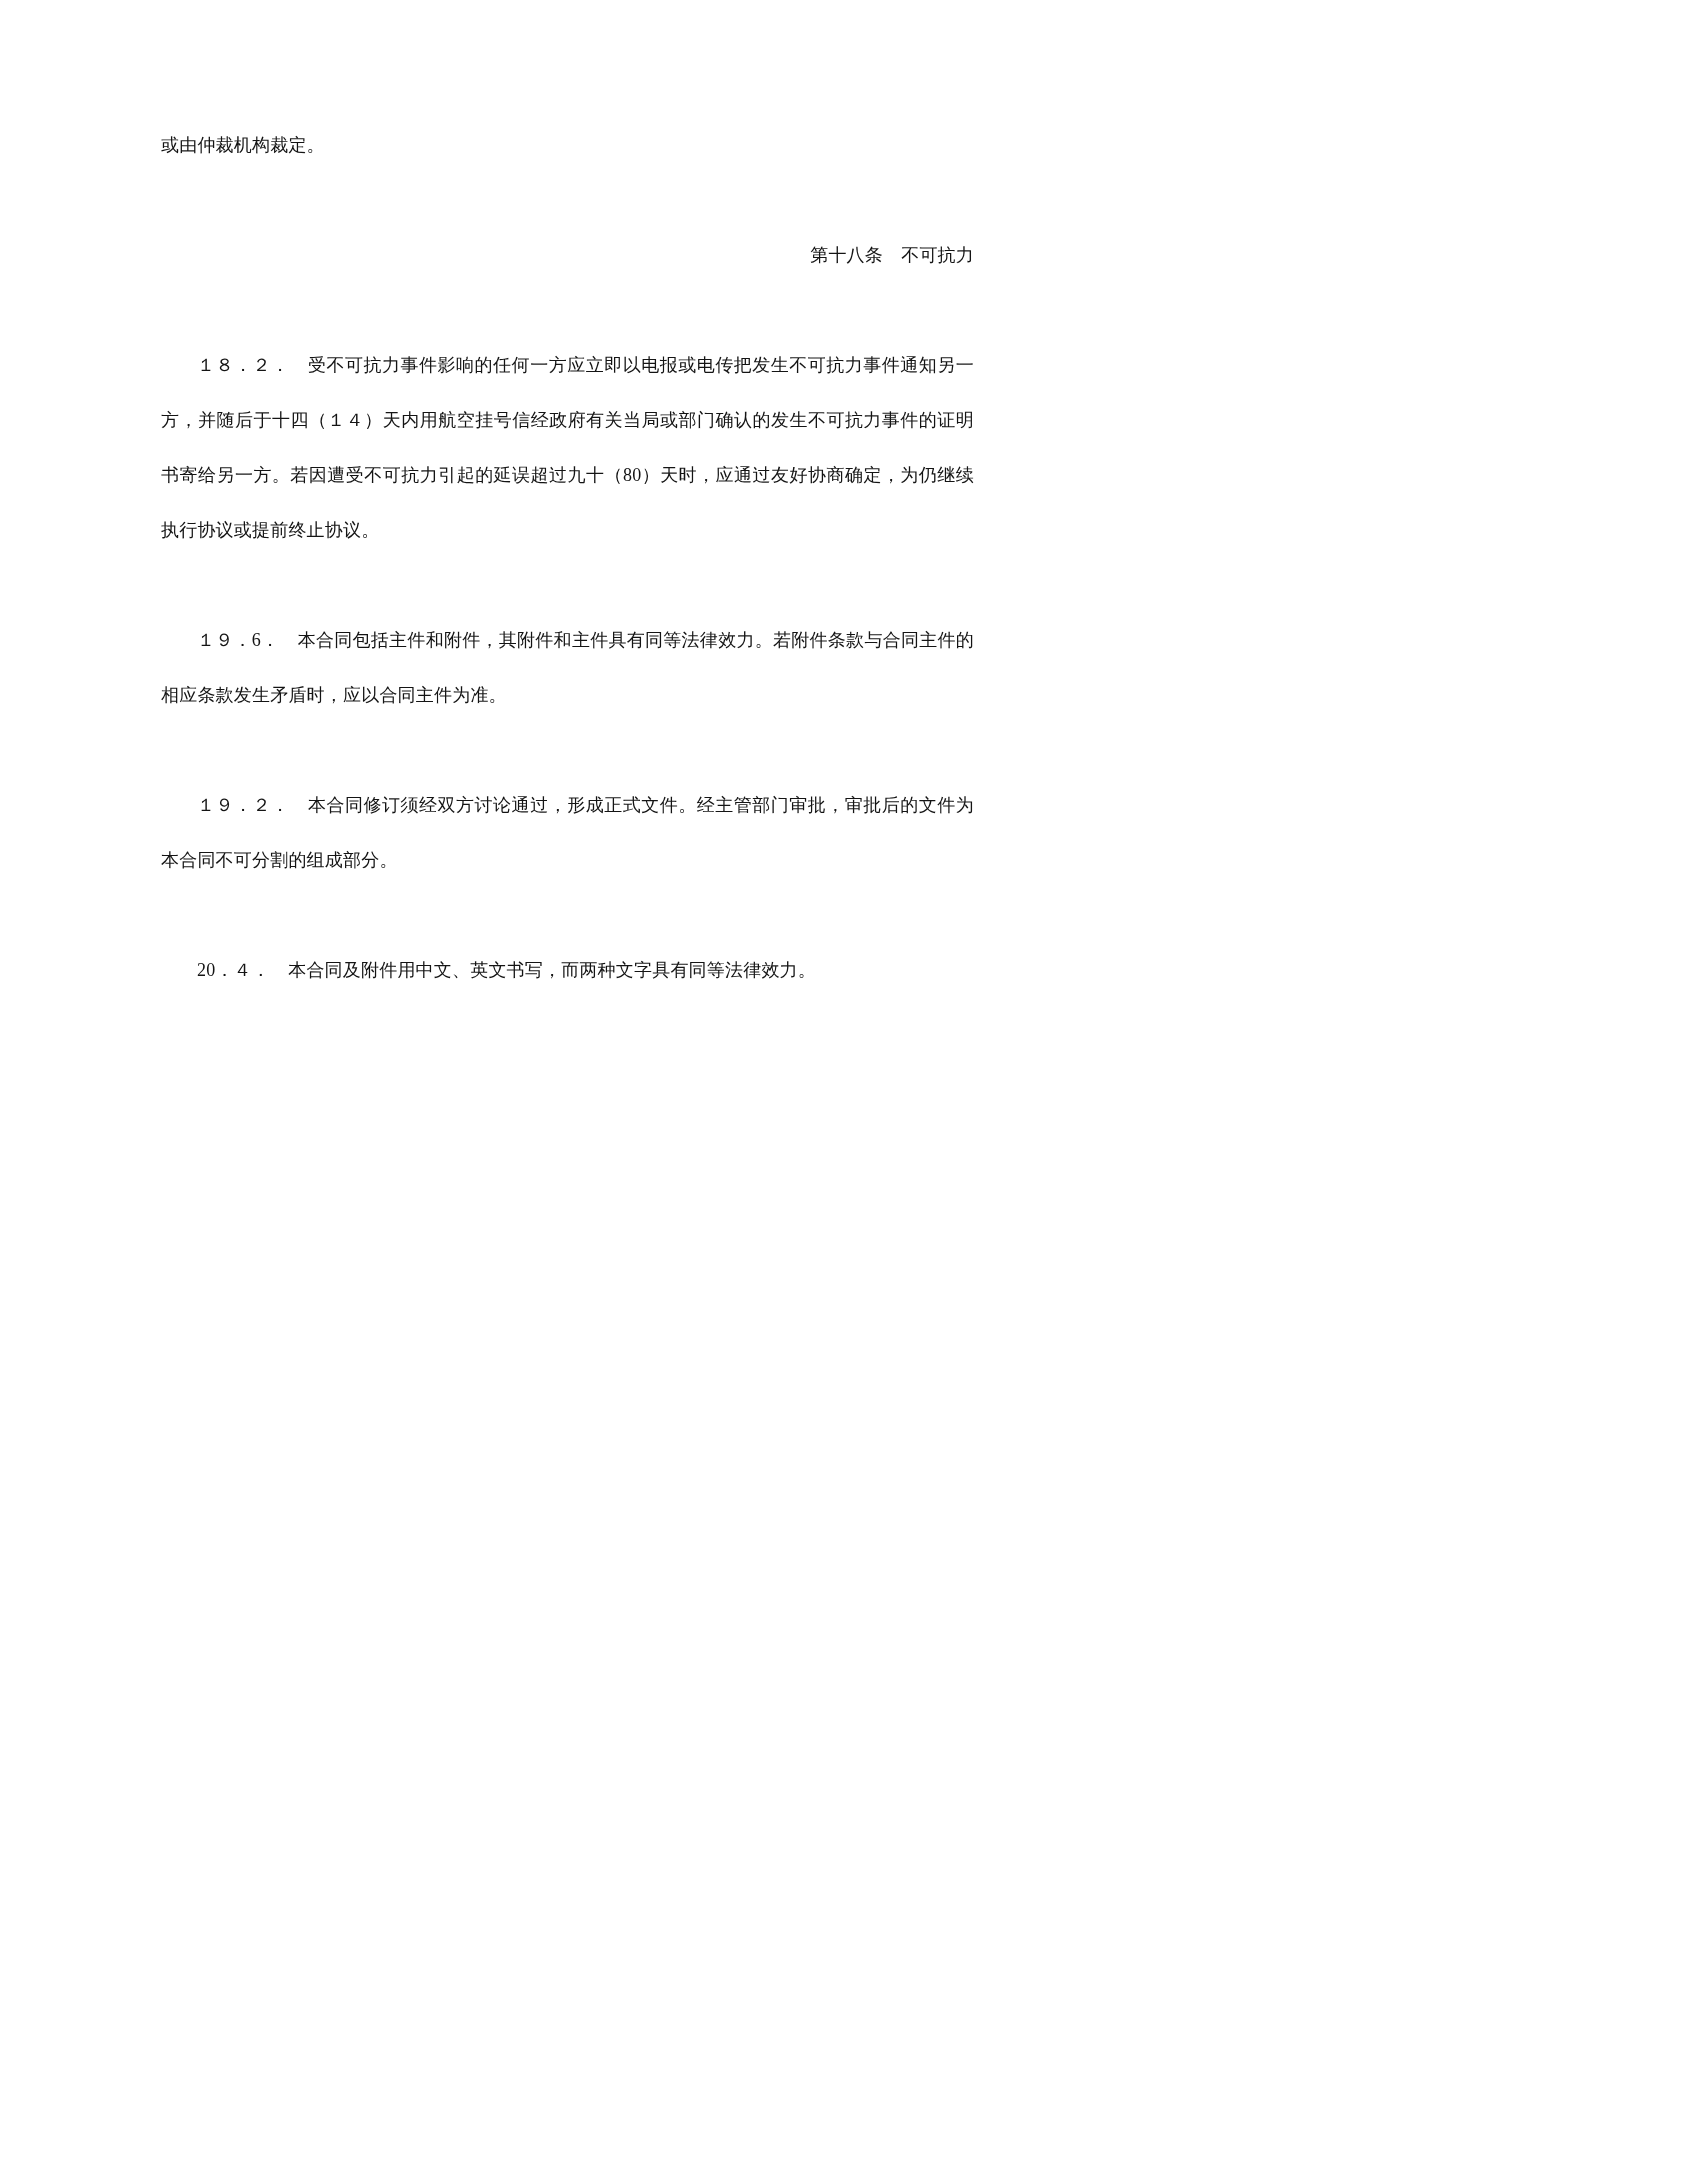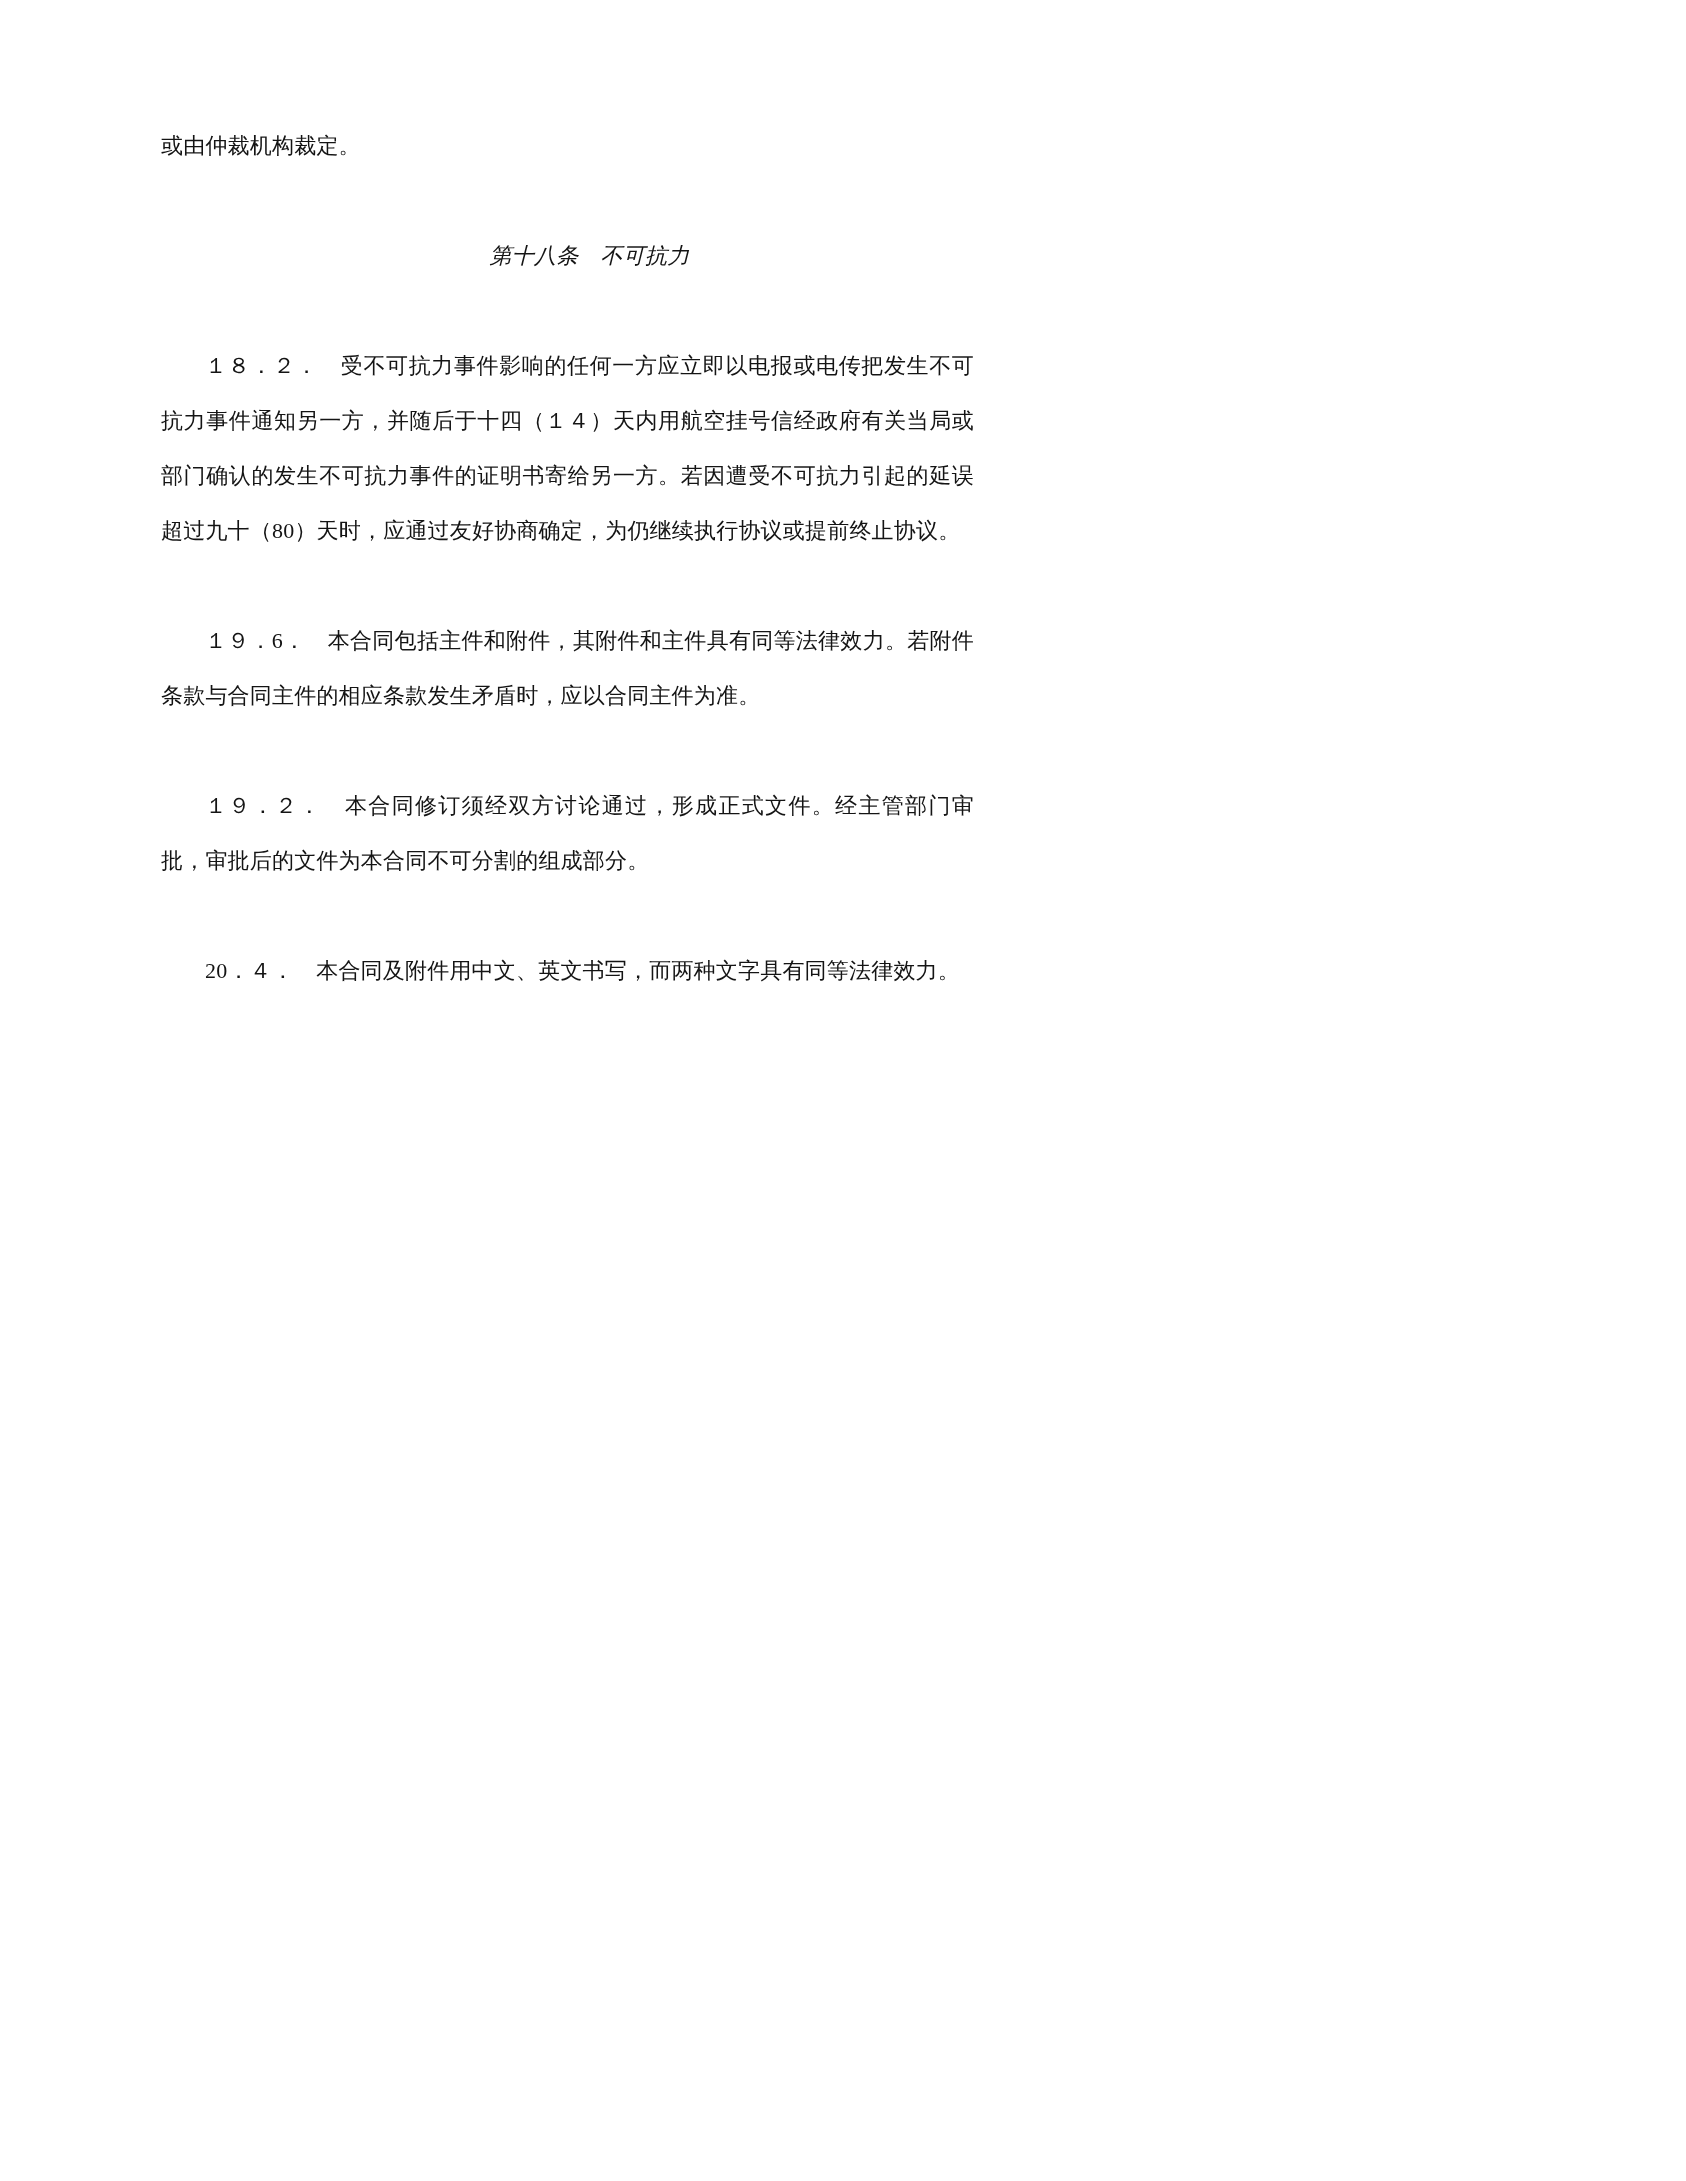--- a/index.html
+++ b/index.html
@@ -19,34 +19,33 @@
     top: 0;
     left: 0;
     width: 1686px;
     height: 2182px;
     box-sizing: border-box;
     padding: 118px 696px 0 161px;
     background: #ffffff;
     overflow: hidden;
   }
   .block {
-    font-size: 22px;
+    font-size: 18px;
     line-height: 55px;
     margin: 0 16px 55px 0;
     text-align: justify;
     word-break: break-all;
     letter-spacing: 0.2px;
   }
   .clause {
     text-indent: 2em;
   }
   .heading {
     text-indent: 2em;
-    text-align: center;
-    font-style: italic;
+    text-align: right;
   }
   .continuation {
     text-indent: 0;
   }
 </style>
 </head>
 <body>
 
 <main class="page">
   <p class="block continuation">或由仲裁机构裁定。</p>

